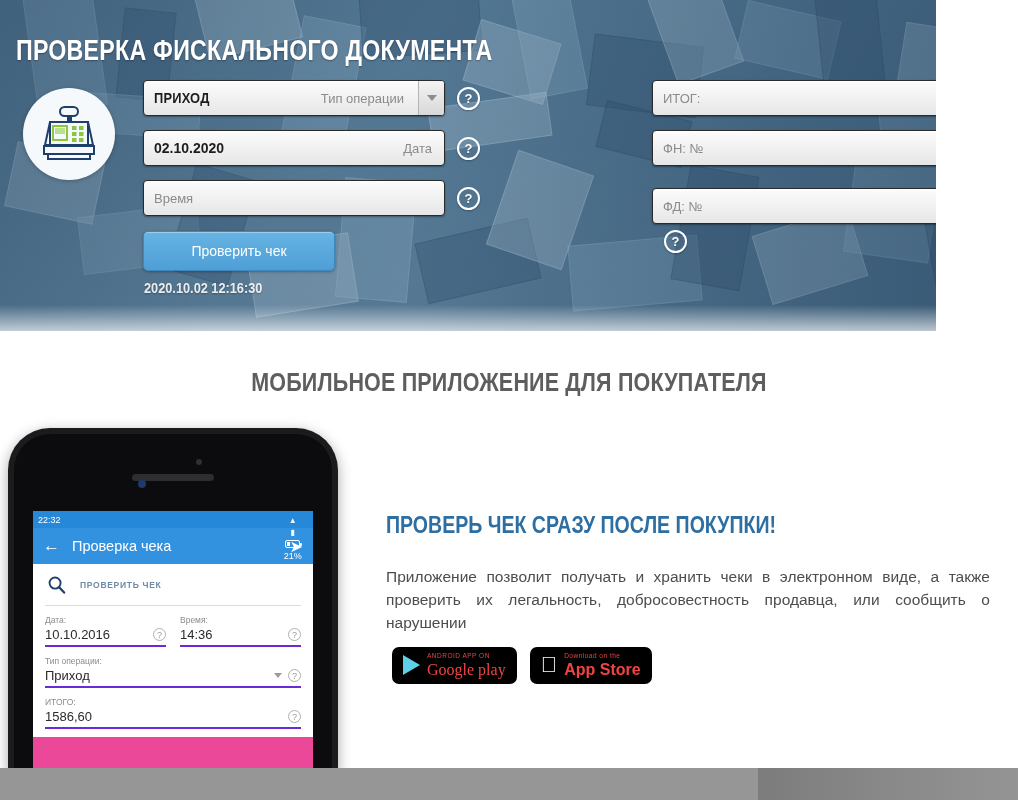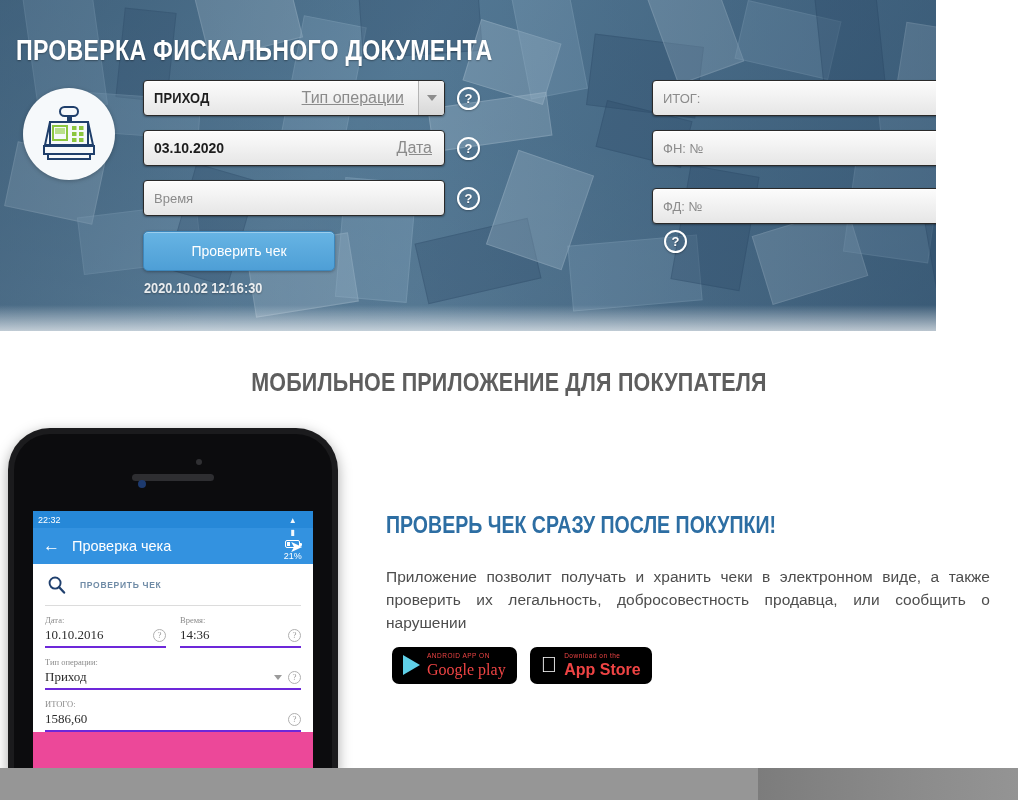--- a/index.html
+++ b/index.html
@@ -78,21 +78,21 @@
     overflow: hidden;
   }
   .inp .val {
     font-size: 14px; color: #1d1d1d; font-weight: bold; white-space: nowrap;
   }
   .inp .val.caps { font-weight: bold; letter-spacing: .2px; transform: scaleX(.92); transform-origin: left center; }
   .inp .ph {
     font-size: 13px; color: #8b8b8b; white-space: nowrap;
   }
   .inp .ph-right {
-    margin-left: auto; font-size: 16px; color: #8b8b8b; white-space: nowrap; padding-right: 2px; text-decoration: underline;
+    margin-left: auto; font-size: 13px; color: #8b8b8b; white-space: nowrap; padding-right: 2px;
   }
   .dd-btn {
     position: absolute; right: 0; top: 0; bottom: 0; width: 26px;
     background: linear-gradient(to bottom, #f3f3f3, #d8d8d8);
     border-left: 1px solid #b4b4b4;
     display: flex; align-items: center; justify-content: center;
   }
   .caret {
     width: 0; height: 0;
     border-left: 5px solid transparent;
@@ -194,21 +194,21 @@
     padding: 0 10px; color: #ffffff;
   }
   .appbar .title { font-size: 14.5px; }
   .app-body { background: #ffffff; padding: 0; }
   .search-row {
     display: flex; align-items: center; gap: 14px;
     padding: 11px 12px 11px 14px;
   }
   .search-lbl { color: #6f8ba6; font-size: 8.5px; font-weight: bold; letter-spacing: .7px; }
   .hr { height: 1px; background: #dcdcdc; margin: 0 12px; }
-  .app-fields { padding: 9px 12px 0 12px; font-family: Liberation Serif, serif; }
+  .app-fields { padding: 9px 12px 8px 12px; }
   .ff { display: flex; gap: 14px; }
   .ff-col { flex: 1; }
   .ff-lbl { font-size: 8.5px; color: #8b8b8b; margin-bottom: 1px; }
   .ff-in {
     display: flex; align-items: center;
     border-bottom: 2px solid #6d28d9;
     padding: 1px 0 3px 0;
   }
   .ff-val { font-size: 13px; color: #2b2b2b; }
   .ff-q {
@@ -336,21 +336,21 @@
       <span class="ph-right" style="margin-right:28px;">Тип операции</span>
       <span class="dd-btn">
         <span class="caret"></span>
       </span>
     </div>
     <div class="help">?</div>
   </div>
 
   <div class="field-row" style="left:143px;top:130px;">
     <div class="inp" style="width:302px;">
-      <span class="val">03.10.2020</span>
+      <span class="val">02.10.2020</span>
       <span class="ph-right">Дата</span>
     </div>
     <div class="help">?</div>
   </div>
 
   <div class="field-row" style="left:143px;top:180px;text-align:center;">
     <div class="inp" style="width:302px;">
       <span class="ph">Время</span>
     </div>
     <div class="help">?</div>

